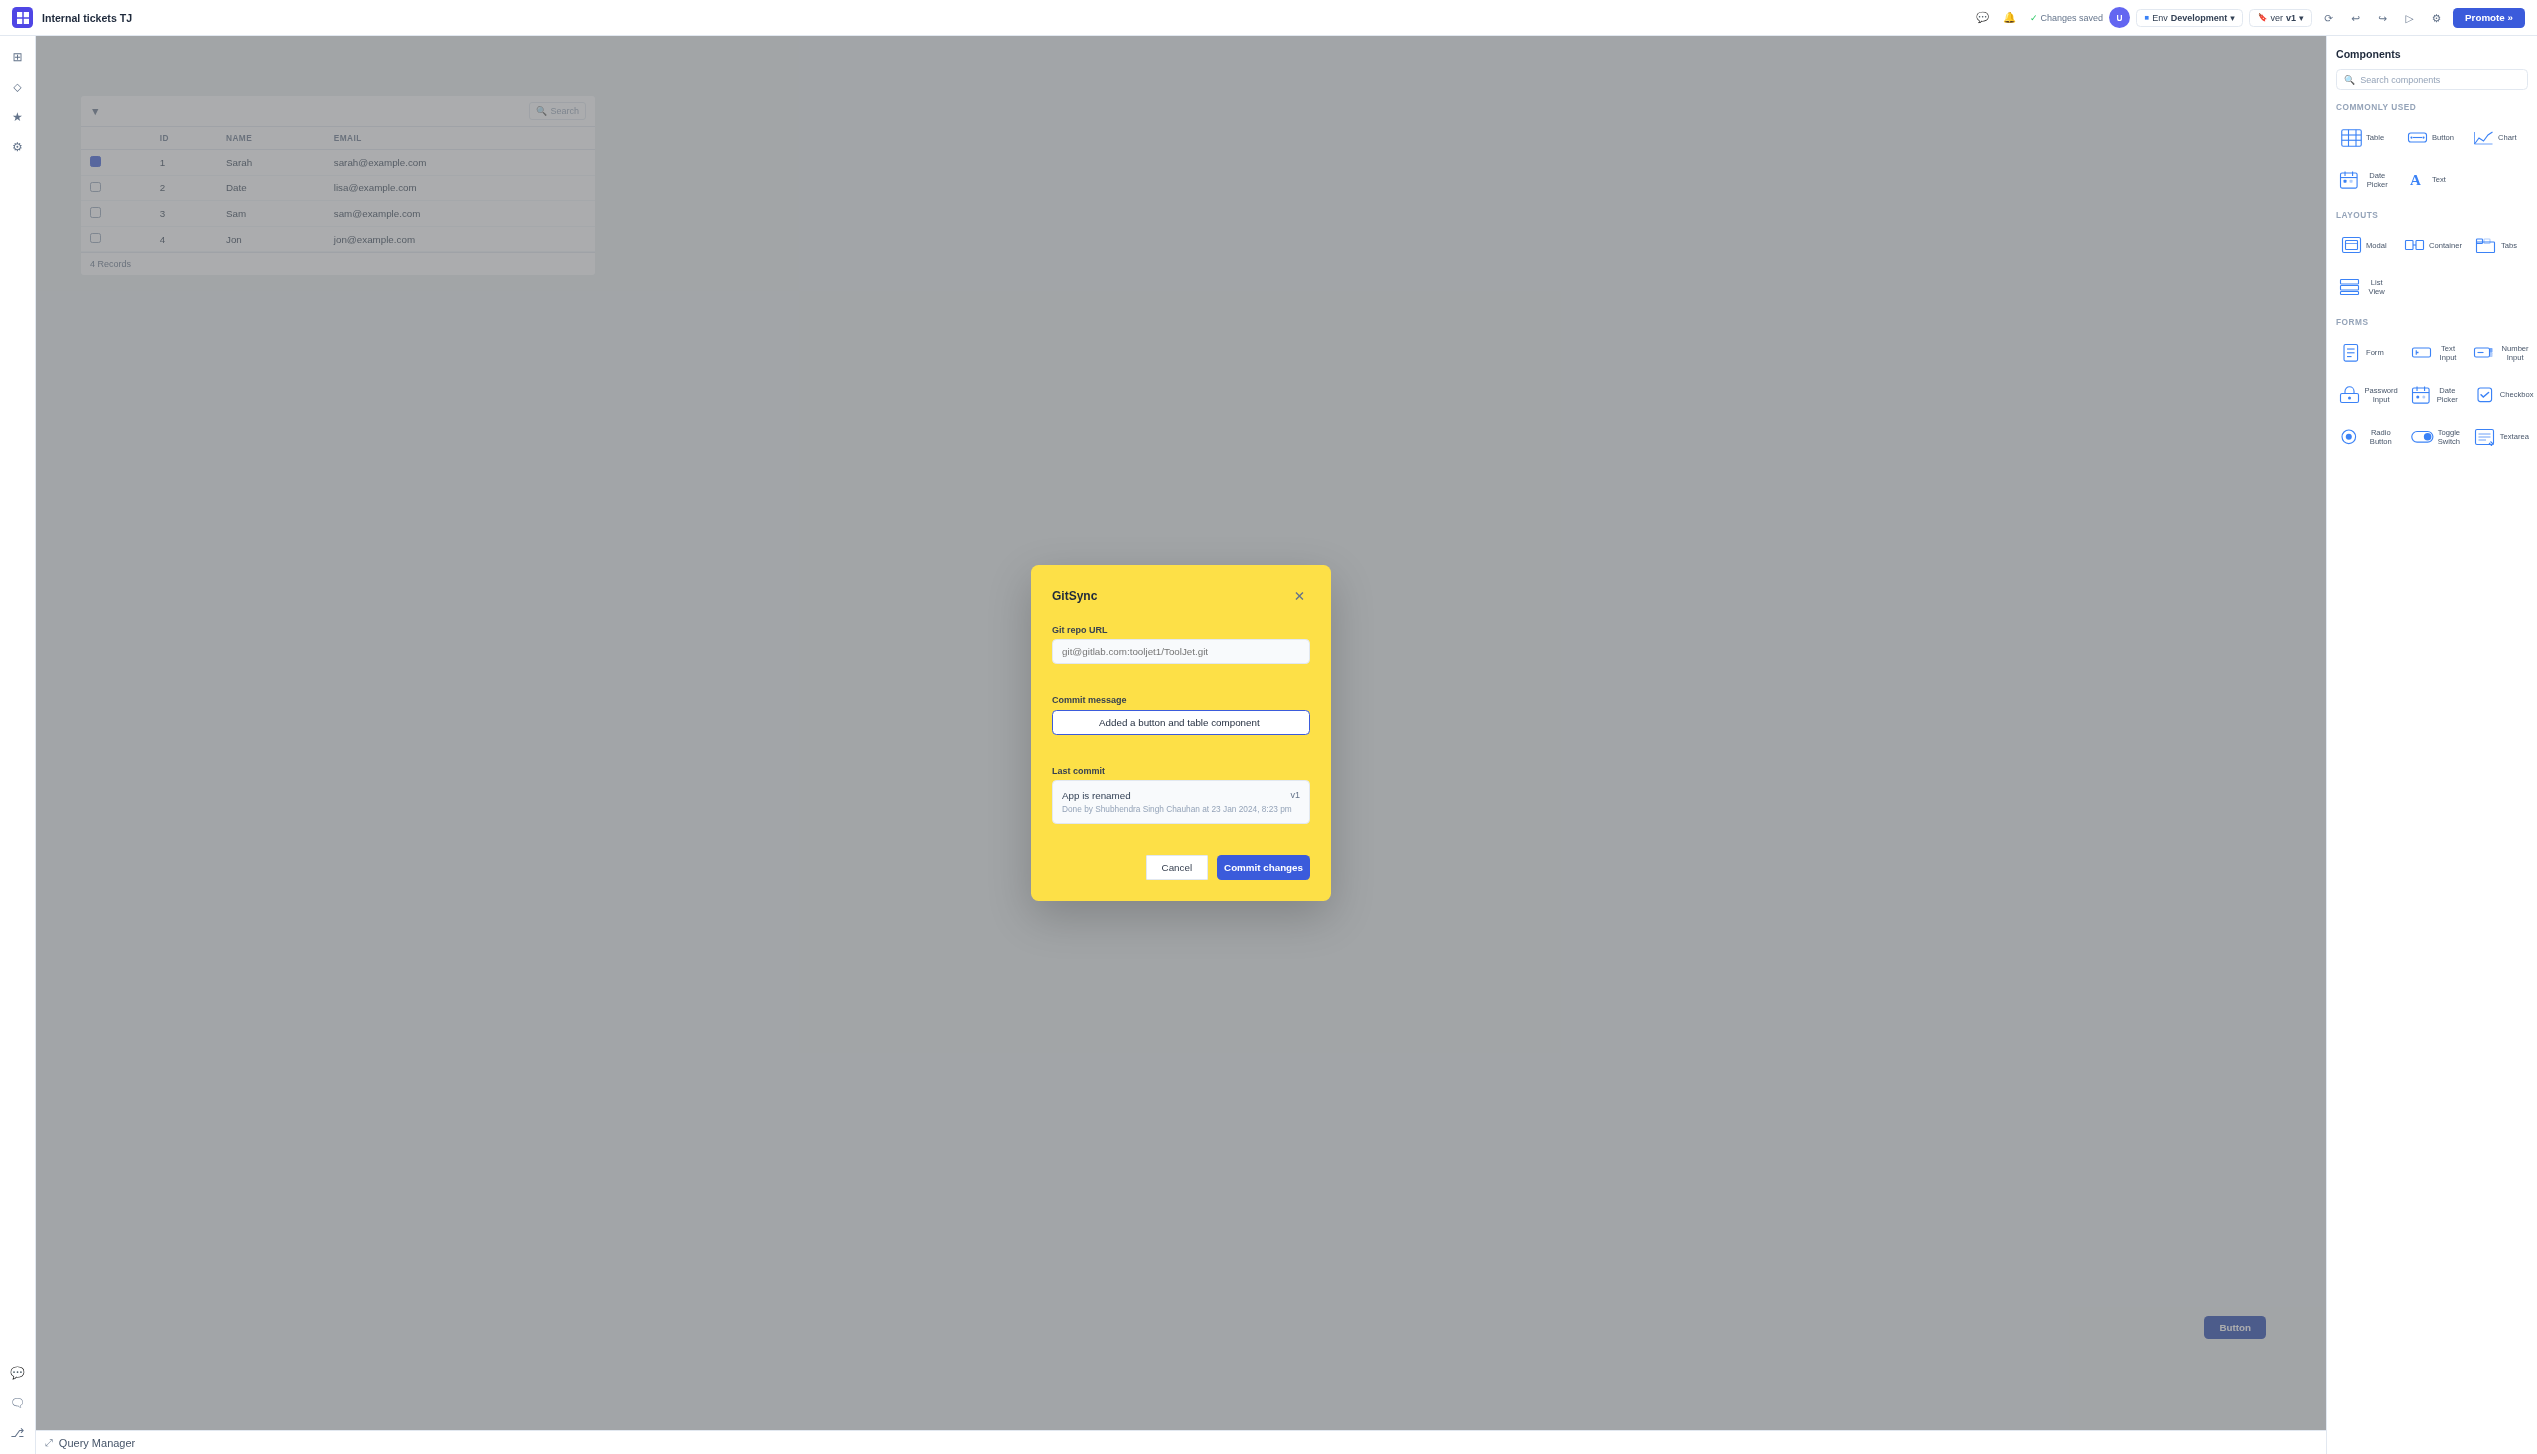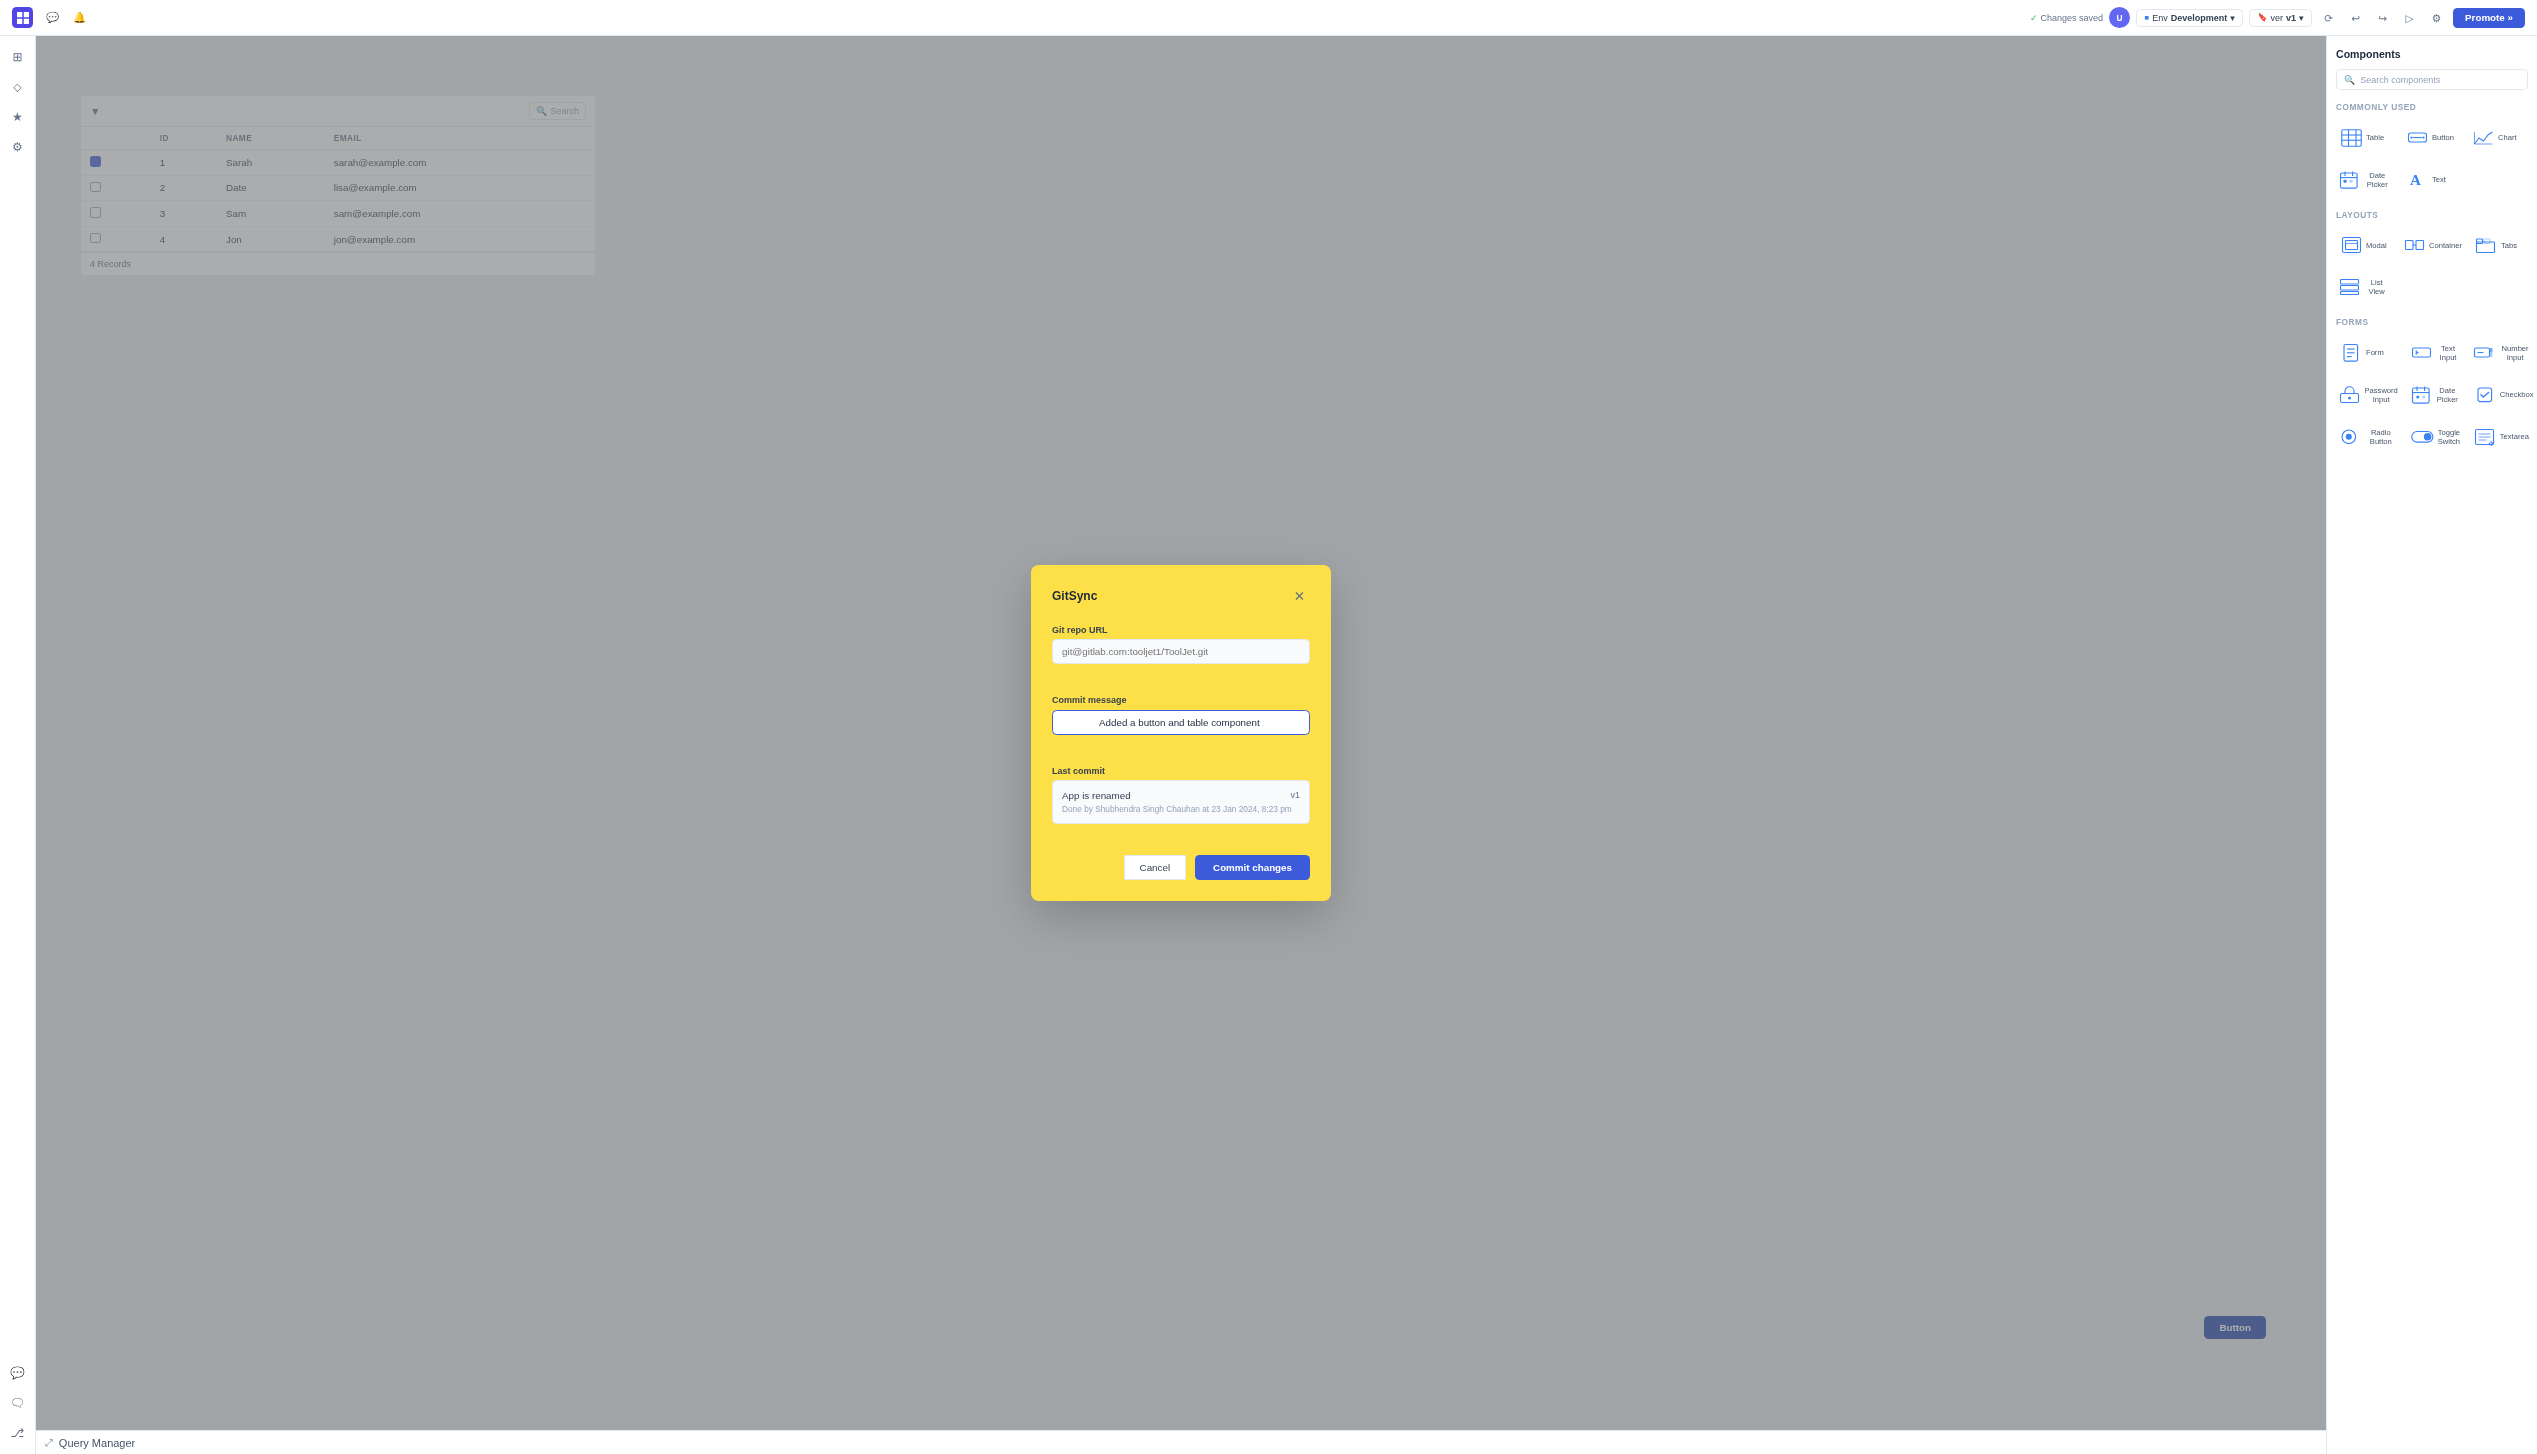--- a/index.html
+++ b/index.html
@@ -91,37 +91,38 @@
     .form-group { margin-bottom: 31px; }
     .form-label { font-size: 9px; font-weight: 600; color: #374151; margin-bottom: 4.5px; display: block; }
     .form-input { width: 100%; padding: 6px 9px; border: 1.1px solid #e2e8f0; border-radius: 4.5px; font-size: 9.8px; color: #94a3b8; outline: none; background: #f8fafc; }
     .form-input.active { border-color: #3b5bdb; background: #fff; color: #1e293b; padding-left: 46px; }
     .last-commit-box { border: 0.8px solid #e2e8f0; border-radius: 4.5px; padding: 9px; background: #f8fafc; }
     .last-commit-main { font-size: 9.8px; font-weight: 500; color: #334155; display: flex; justify-content: space-between; }
     .commit-version { font-size: 9px; color: #64748b; }
     .commit-meta { font-size: 8.3px; color: #94a3b8; margin-top: 3px; }
     .modal-footer { display: flex; justify-content: flex-end; gap: 9px; margin-top: 21px; }
     .btn-cancel { padding: 6px 15px; border: 1.1px solid #e2e8f0; border-radius: 1px; background: #fff; font-size: 9.8px; font-weight: 500; color: #374151; cursor: pointer; }
-    .btn-commit { padding: 6px 18px; border: none; border-radius: 4.5px; background: #3b5bdb; font-size: 9.8px; font-weight: 600; color: #fff; cursor: pointer; }
+    .btn-commit { padding: 6px 7px; border: none; border-radius: 4.5px; background: #3b5bdb; font-size: 9.8px; font-weight: 600; color: #fff; cursor: pointer; }
 
     
     .avatar { width: 21px; height: 21px; border-radius: 50%; background: #6366f1; color: #fff; display: flex; align-items: center; justify-content: center; font-size: 8.3px; font-weight: 700; }
   </style>
 </head>
 <body>
 
 <div class="topbar">
   <div class="topbar-logo">
     <svg width="12" height="12" viewBox="0 0 16 16" fill="none">
       <rect width="7" height="7" fill="white"></rect>
       <rect x="9" width="7" height="7" fill="white"></rect>
       <rect y="9" width="7" height="7" fill="white"></rect>
       <rect x="9" y="9" width="7" height="7" fill="white"></rect>
     </svg>
   </div>
+  <span class="topbar-title">Internal tickets TJ</span>
 
   <div class="topbar-icons">
     <button class="icon-btn">💬</button>
     <button class="icon-btn">🔔</button>
   </div>
 
   <div class="topbar-center">
     <div class="topbar-badge">
       <span style="color:#22c55e">✓</span>
       <span>Changes saved</span>

